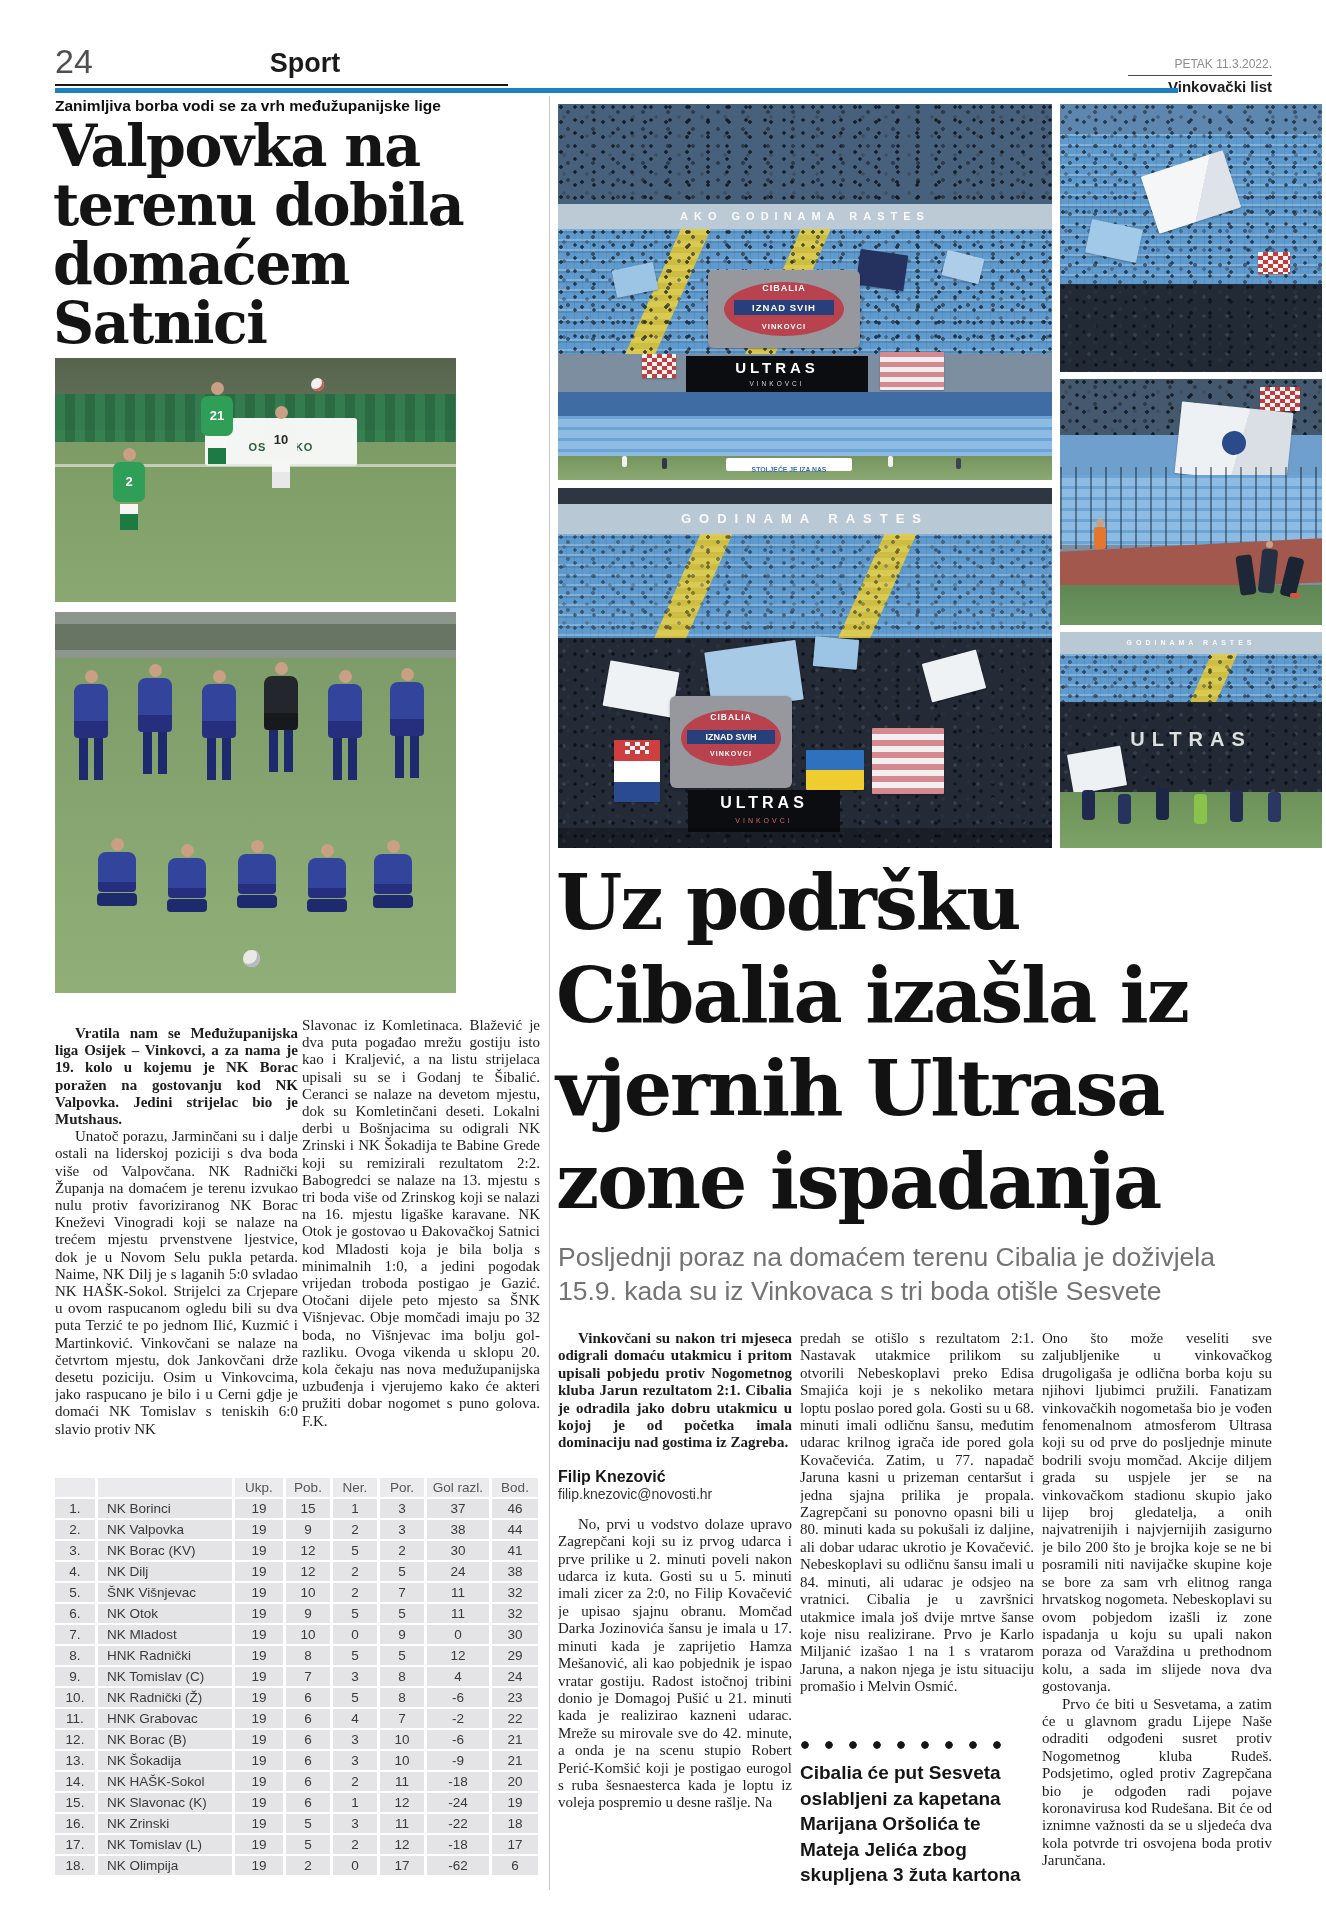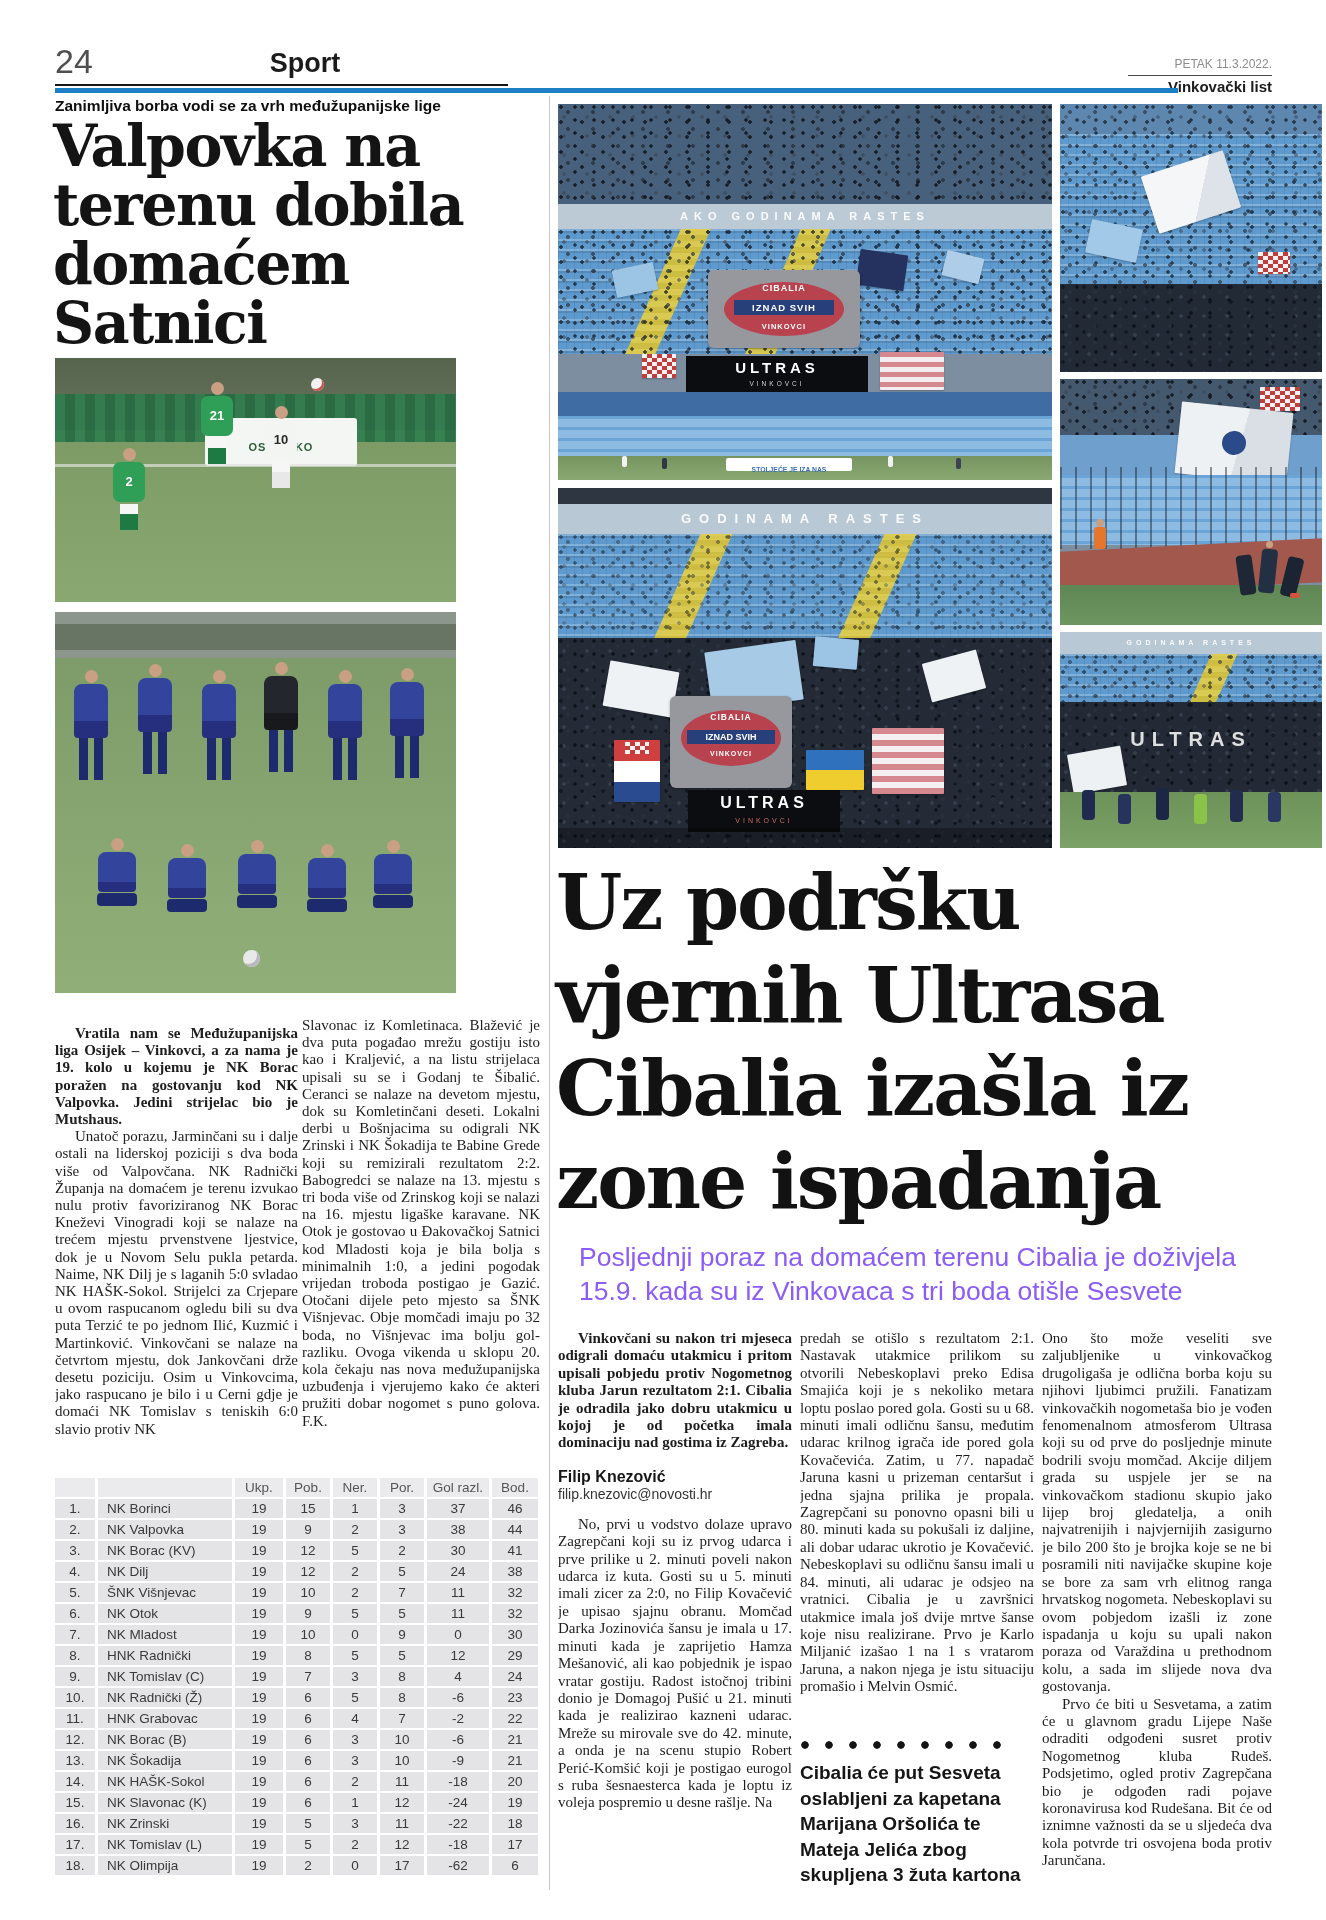--- a/index.html
+++ b/index.html
@@ -10,21 +10,21 @@
   .serifhd{font-family:"DejaVu Serif","Liberation Serif",serif;}
   .just{text-align:justify;}
   .nowrap{white-space:nowrap;}
   .ind{text-indent:20px;}
   .bodytxt{font-size:15px;line-height:17.2px;color:#1d1d1d;}
   .rbodytxt{font-size:15px;line-height:17.4px;color:#1d1d1d;}
 
   
   .hl-left{font-size:57px;line-height:59px;font-weight:bold;letter-spacing:-1.5px;color:#141414;}
   .hl-right{font-size:76px;line-height:93px;font-weight:bold;letter-spacing:-2px;color:#121212;}
-  .subhead{font-size:26.5px;line-height:34px;color:#8b5cf6;margin-left:21px;}
+  .subhead{font-size:26.5px;line-height:34px;color:#737373;}
 
   
   .trow{display:grid;grid-template-columns:40px 134px 48px 44px 44px 44px 62px 46px;column-gap:3px;margin-bottom:2px;}
   .tc{background:#e4e4e6;height:19px;line-height:19px;font-size:13.5px;color:#3a3a3a;text-align:center;
       font-family:"Liberation Sans","DejaVu Sans",sans-serif;overflow:hidden;}
   .tc1{text-align:left;padding-left:9px;}
   .thead .tc{background:#ebebed;color:#555;}
 
   
   .ph{position:absolute;overflow:hidden;background:#7d8ea0;}
@@ -498,22 +498,22 @@
     <div class="pe" style="left:22px;top:158px;width:13px;height:30px;background:#1f2a4e;border-radius:4px;"></div>
     <div class="pe" style="left:58px;top:162px;width:13px;height:30px;background:#26335c;border-radius:4px;"></div>
     <div class="pe" style="left:96px;top:156px;width:13px;height:32px;background:#1c2745;border-radius:4px;"></div>
     <div class="pe" style="left:134px;top:162px;width:13px;height:30px;background:#8bc34a;border-radius:4px;"></div>
     <div class="pe" style="left:170px;top:158px;width:13px;height:32px;background:#222c4f;border-radius:4px;"></div>
     <div class="pe" style="left:208px;top:160px;width:13px;height:30px;background:#2a3763;border-radius:4px;"></div>
   </div>
 
   <div class="abs serifhd hl-right" style="left:556px;top:856px;width:716px;">
     <div class="nowrap">Uz podršku</div>
+    <div class="nowrap">Cibalia izašla iz</div>
     <div class="nowrap">vjernih Ultrasa</div>
-    <div class="nowrap">Cibalia izašla iz</div>
     <div class="nowrap">zone ispadanja</div>
   </div>
 
   <div class="abs sans subhead" style="left:558px;top:1240px;width:716px;">
     <div class="nowrap">Posljednji poraz na domaćem terenu Cibalia je doživjela</div>
     <div class="nowrap">15.9. kada su iz Vinkovaca s tri boda otišle Sesvete</div>
   </div>
 
   <div class="abs" style="left:558px;top:1330px;width:234px;height:566px;overflow:hidden;">
     <div class="just rbodytxt ind" style="font-weight:bold;">Vinkovčani su nakon tri mjeseca odigrali domaću utakmicu i pritom upisali pobjedu protiv Nogometnog kluba Jarun rezultatom 2:1. Cibalia je odradila jako dobru utakmicu u kojoj je od početka imala dominaciju nad gostima iz Zagreba.</div>

